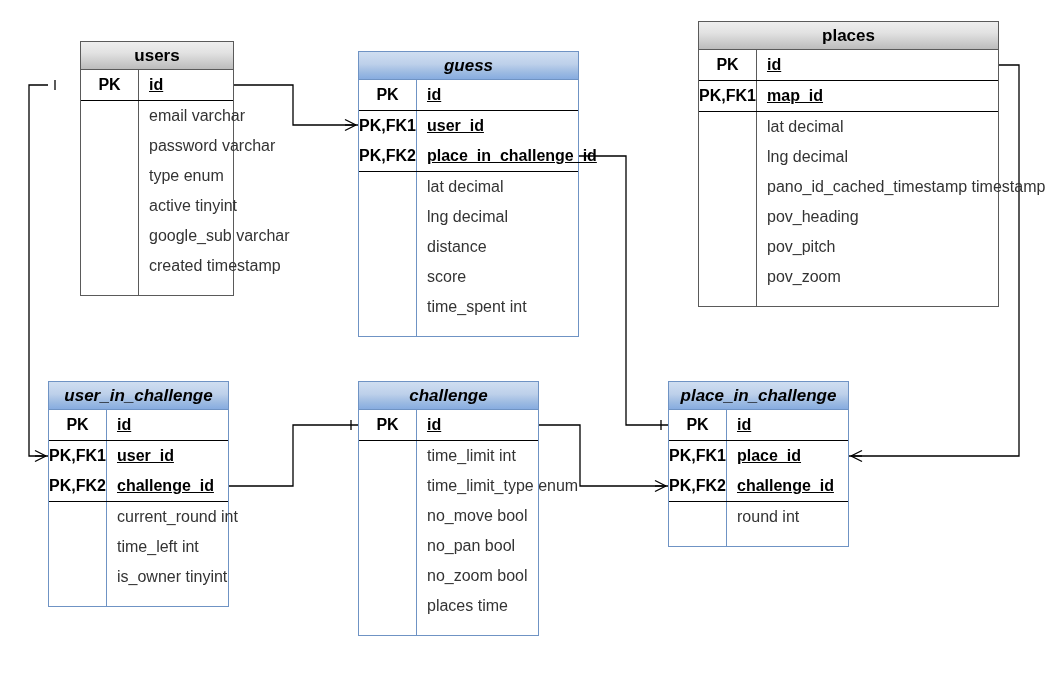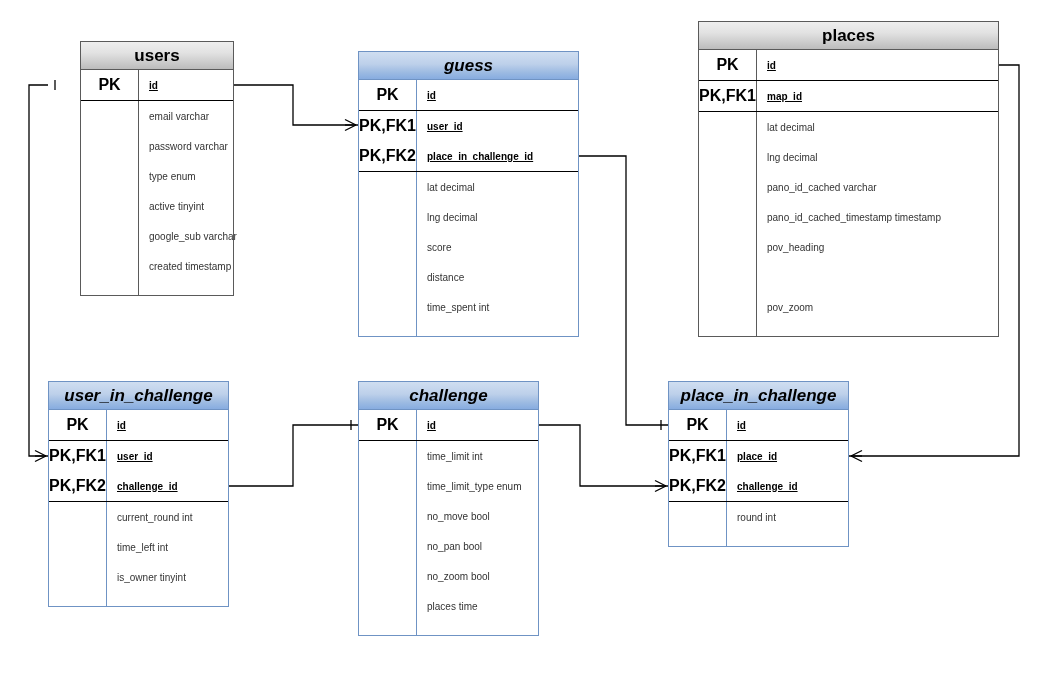--- a/index.html
+++ b/index.html
@@ -75,21 +75,21 @@
     font-size: 16px;
     color: #000000;
     display: flex;
     align-items: center;
     justify-content: center;
     height: 100%;
   }
   .attr-col {
     flex: 1;
     padding-left: 10px;
-    font-size: 10px;
+    font-size: 16px;
     color: #333333;
     display: flex;
     align-items: center;
     height: 100%;
     white-space: nowrap;
   }
   .attr-col.pk-text {
     font-weight: bold;
     color: #000000;
     text-decoration: underline;
@@ -200,25 +200,25 @@
           <div class="erow">
             <div class="key-col"></div>
             <div class="attr-col">lat decimal</div>
           </div>
           <div class="erow">
             <div class="key-col"></div>
             <div class="attr-col">lng decimal</div>
           </div>
           <div class="erow">
             <div class="key-col"></div>
+            <div class="attr-col">distance</div>
+          </div>
+          <div class="erow">
+            <div class="key-col"></div>
             <div class="attr-col">score</div>
-          </div>
-          <div class="erow">
-            <div class="key-col"></div>
-            <div class="attr-col">distance</div>
           </div>
           <div class="erow">
             <div class="key-col"></div>
             <div class="attr-col">time_spent int</div>
           </div>
           <div class="erow filler">
             <div class="key-col"></div>
             <div class="attr-col"></div>
           </div>
         </div>
@@ -241,32 +241,29 @@
           <div class="erow">
             <div class="key-col"></div>
             <div class="attr-col">lat decimal</div>
           </div>
           <div class="erow">
             <div class="key-col"></div>
             <div class="attr-col">lng decimal</div>
           </div>
           <div class="erow">
             <div class="key-col"></div>
-            <div class="attr-col">pano_id_cached varchar</div>
-          </div>
-          <div class="erow">
-            <div class="key-col"></div>
             <div class="attr-col">pano_id_cached_timestamp timestamp</div>
           </div>
           <div class="erow">
             <div class="key-col"></div>
             <div class="attr-col">pov_heading</div>
           </div>
           <div class="erow">
             <div class="key-col"></div>
+            <div class="attr-col">pov_pitch</div>
           </div>
           <div class="erow">
             <div class="key-col"></div>
             <div class="attr-col">pov_zoom</div>
           </div>
           <div class="erow filler">
             <div class="key-col"></div>
             <div class="attr-col"></div>
           </div>
         </div>

